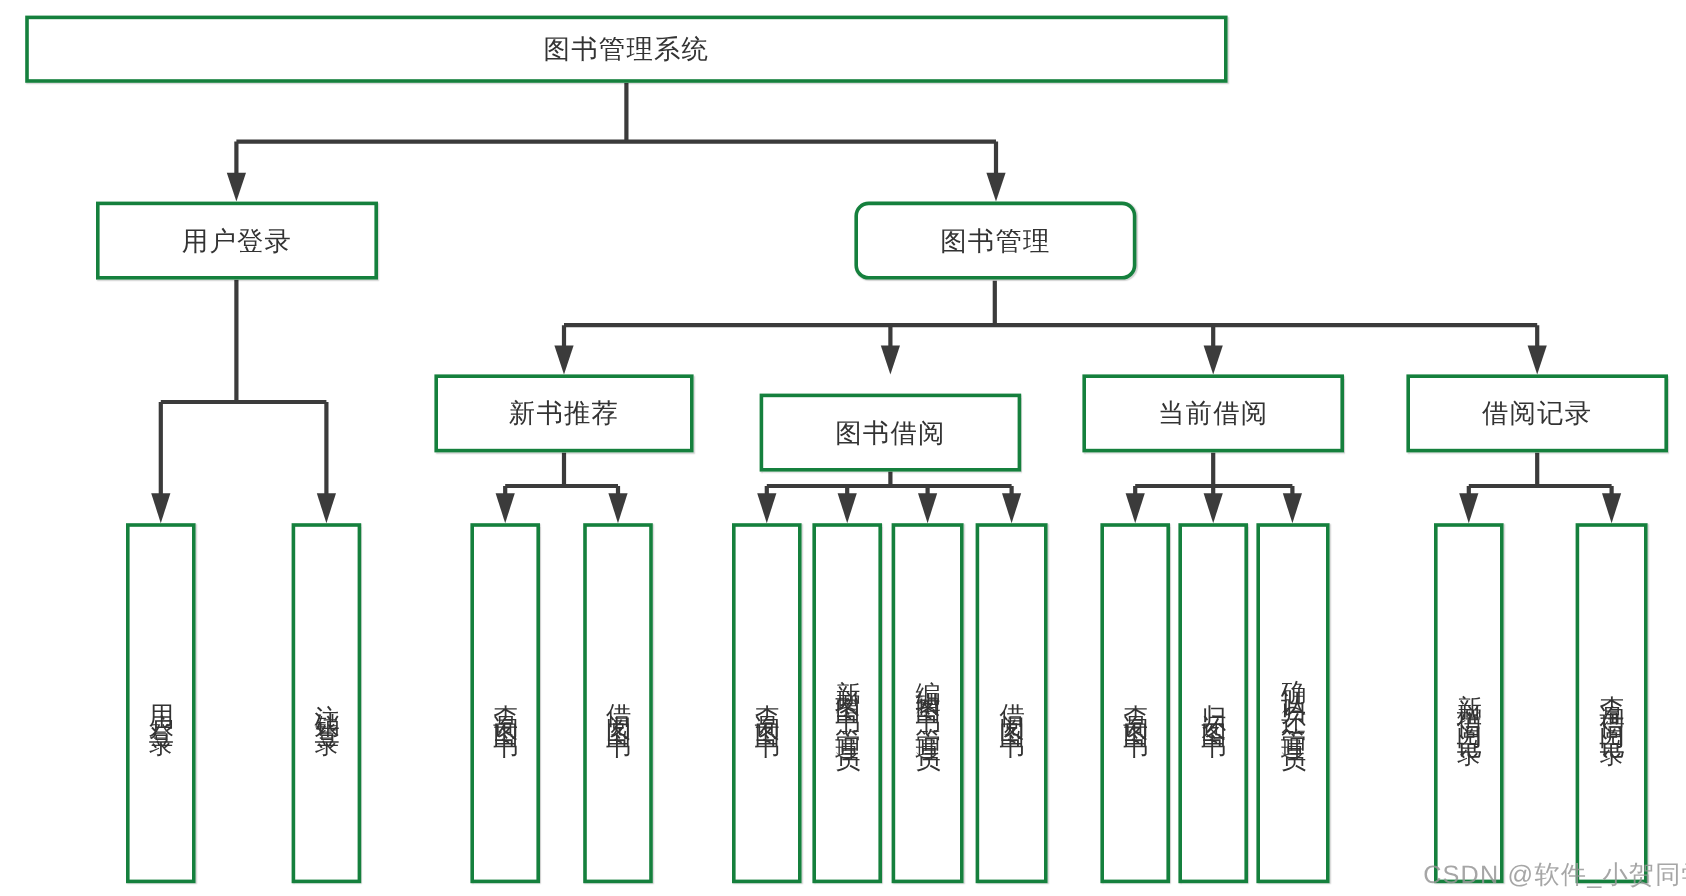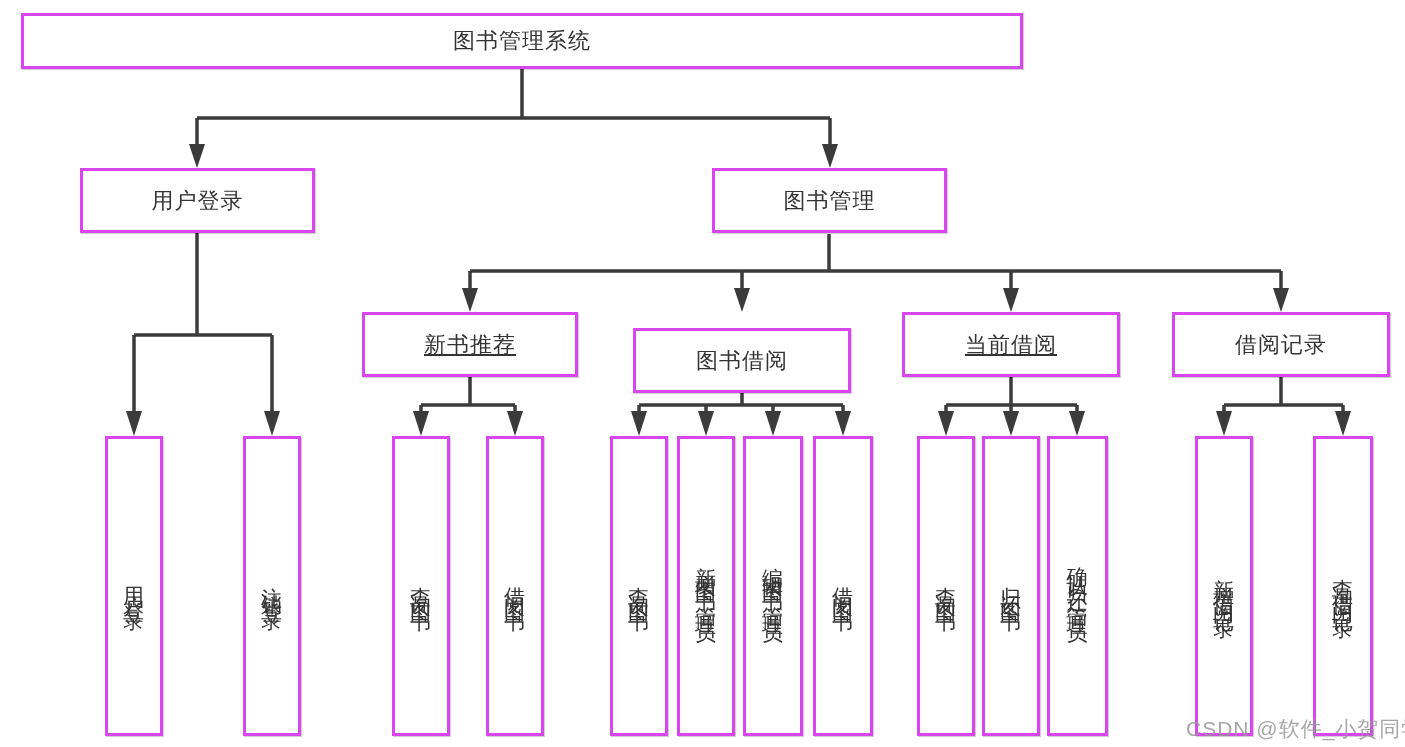--- a/index.html
+++ b/index.html
@@ -15,21 +15,21 @@
     overflow: hidden;
   }
   .connectors {
     position: absolute;
     left: 0; top: 0;
     width: 1405px; height: 747px;
     pointer-events: none;
   }
   .node {
     position: absolute;
-    border: 3px solid #d946ef;
+    border: 3px solid #15803d;
     background: #ffffff;
     display: flex;
     align-items: center;
     justify-content: center;
     color: #333333;
     box-shadow: 1px 1px 1px rgba(0,0,0,0.18);
   }
   .node.h { font-size: 22px; letter-spacing: 1px; }
   .node.v { font-size: 21px; }
   .vtext {
@@ -101,31 +101,31 @@
     </g>
   </svg>
 
   <div class="node h" style="left:21px; top:13px; width:1002px; height:56px;">
     <span>图书管理系统</span>
   </div>
 
   <div class="node h" style="left:80px; top:168px; width:235px; height:65px;">
     <span>用户登录</span>
   </div>
-  <div class="node h" style="left:712px; top:168px; width:235px; height:65px;">
+  <div class="node h" style="left:712px; top:168px; width:235px; height:65px;border-radius:12px;">
     <span>图书管理</span>
   </div>
 
-  <div class="node h" style="left:362px; top:312px; width:216px; height:65px;text-decoration:underline;">
+  <div class="node h" style="left:362px; top:312px; width:216px; height:65px;">
     <span>新书推荐</span>
   </div>
   <div class="node h" style="left:633px; top:328px; width:218px; height:65px;">
     <span>图书借阅</span>
   </div>
-  <div class="node h" style="left:902px; top:312px; width:218px; height:65px;text-decoration:underline;">
+  <div class="node h" style="left:902px; top:312px; width:218px; height:65px;">
     <span>当前借阅</span>
   </div>
   <div class="node h" style="left:1172px; top:312px; width:218px; height:65px;">
     <span>借阅记录</span>
   </div>
 
   <div class="node v" style="left:105px; top:436px; width:58px; height:300px;">
     <span class="vtext">用户登录</span>
   </div>
   <div class="node v" style="left:243px; top:436px; width:58px; height:300px;">

